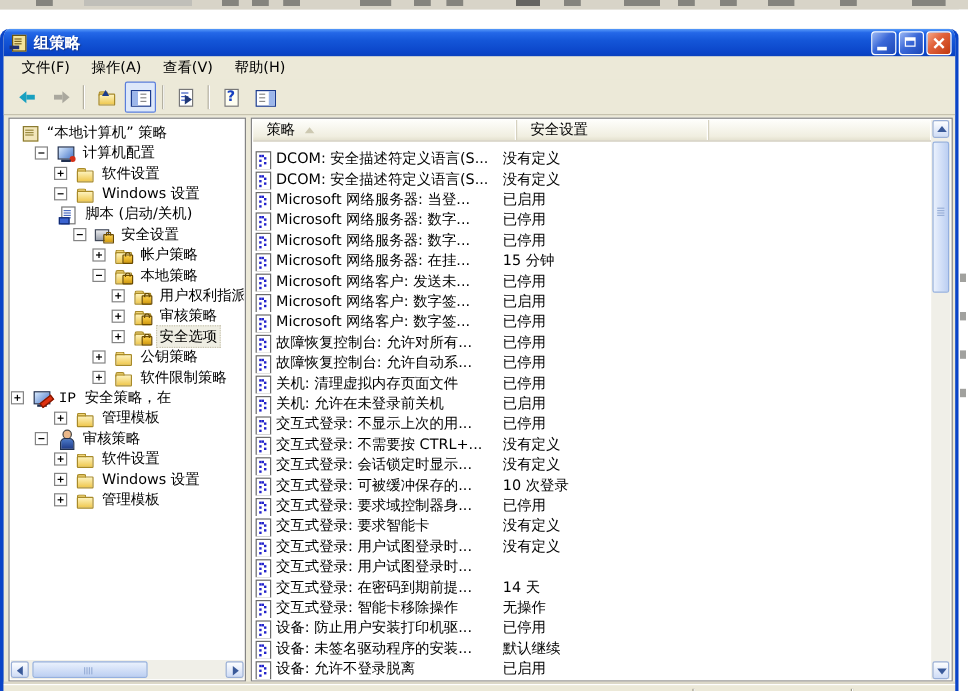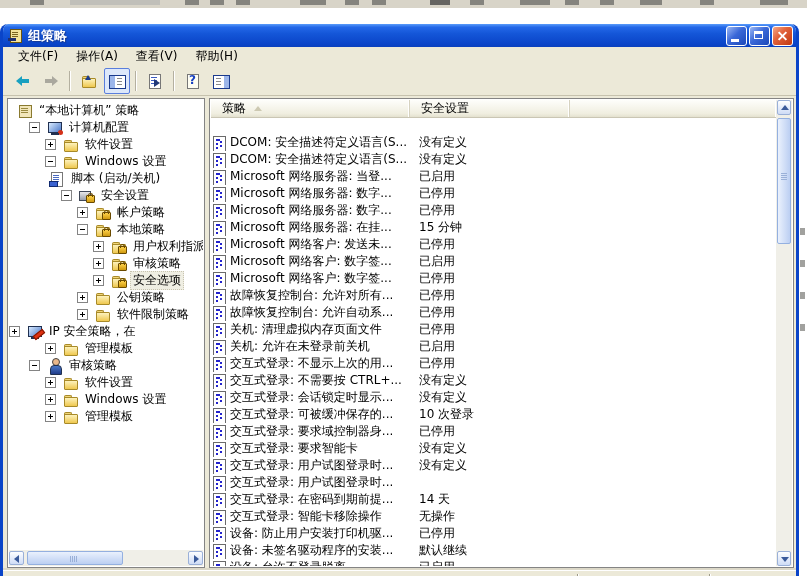--- a/index.html
+++ b/index.html
@@ -123,24 +123,24 @@
   .h-track{flex:1;height:14px;position:relative;margin:0 1px;}
   .h-thumb{position:absolute;left:2px;top:0;width:96px;height:14px;border:1px solid #94b0e0;border-radius:2px;
       background:linear-gradient(#eaf1fd,#bccff2);box-sizing:border-box;}
   .h-thumb::after{content:"";position:absolute;left:44px;top:4px;width:1px;height:6px;background:#9ab0d8;
       box-shadow:2px 0 #9ab0d8,4px 0 #9ab0d8,-2px 0 #9ab0d8;}
   .list-panel{flex:1;position:relative;background:#fff;border:1px solid #848484;box-sizing:border-box;min-width:0;}
   .lheader{position:absolute;left:1px;right:17px;top:1px;height:17px;display:flex;
       background:linear-gradient(#fefefb,#f0eee0 80%,#e4e1cf);border-bottom:1px solid #cac6b4;}
   .hcol{display:flex;align-items:center;padding-left:11px;box-sizing:border-box;
       border-right:1px solid #d6d2c0;box-shadow:-1px 0 0 #fff inset;}
-  .hcol.c1{width:199px;font-family:Liberation Mono, monospace;} .hcol.c2{width:160px;} .hcol.fill{flex:1;border-right:none;}
+  .hcol.c1{width:220px;font-family:Liberation Mono, monospace;} .hcol.c2{width:160px;} .hcol.fill{flex:1;border-right:none;}
   .sortup{width:0;height:0;border-left:4px solid transparent;border-right:4px solid transparent;
       border-bottom:5px solid #cdc9b2;margin-left:8px;}
-  .lbody{position:absolute;left:1px;right:17px;top:19px;bottom:1px;overflow:hidden;padding-top:16px;}
+  .lbody{position:absolute;left:1px;right:17px;top:19px;bottom:1px;overflow:hidden;padding-top:6px;}
   .lrow{height:17px;display:flex;align-items:center;white-space:nowrap;}
   .cell-name{width:199px;flex:none;display:flex;align-items:center;overflow:hidden;}
   .cell-name .icon16{margin:0 2px 0 1px;}
   .cell-set{padding-left:9px;overflow:hidden;}
   .vscroll{position:absolute;right:1px;top:1px;bottom:1px;width:16px;background:#f0efe8;
       display:flex;flex-direction:column;align-items:center;}
   .vscroll .sb-btn{width:14px;height:15px;}
   .v-track{flex:1;width:14px;position:relative;margin:1px 0;}
   .v-thumb{position:absolute;top:2px;left:0;width:14px;height:126px;border:1px solid #94b0e0;border-radius:2px;
       background:linear-gradient(to right,#eaf1fd,#bccff2);box-sizing:border-box;}
@@ -317,21 +317,21 @@
             <span class="stub"></span>
             <span class="icon16 ic-folder"></span>
             <span class="tlabel">公钥策略</span>
           </div>
           <div class="tree-row" style="padding-left: 68px; font-family: Liberation Mono, monospace;">
             <span class="exp plus"></span>
             <span class="stub"></span>
             <span class="icon16 ic-folder"></span>
             <span class="tlabel">软件限制策略</span>
           </div>
-          <div class="tree-row" style="">
+          <div class="tree-row" style=" font-family: Liberation Mono, monospace;">
             <span class="exp plus"></span>
             <span class="stub"></span>
             <span class="icon16 ic-comp">
               <i class="pencil"></i>
             </span>
             <span class="tlabel">IP 安全策略，在</span>
           </div>
           <div class="tree-row" style="padding-left: 36px;">
             <span class="exp plus"></span>
             <span class="stub"></span>

